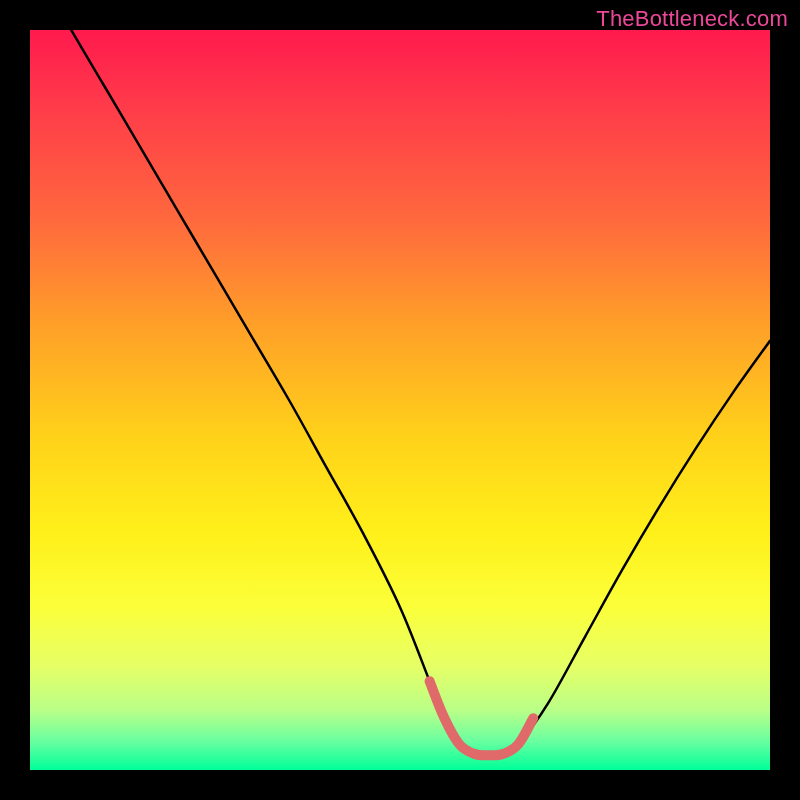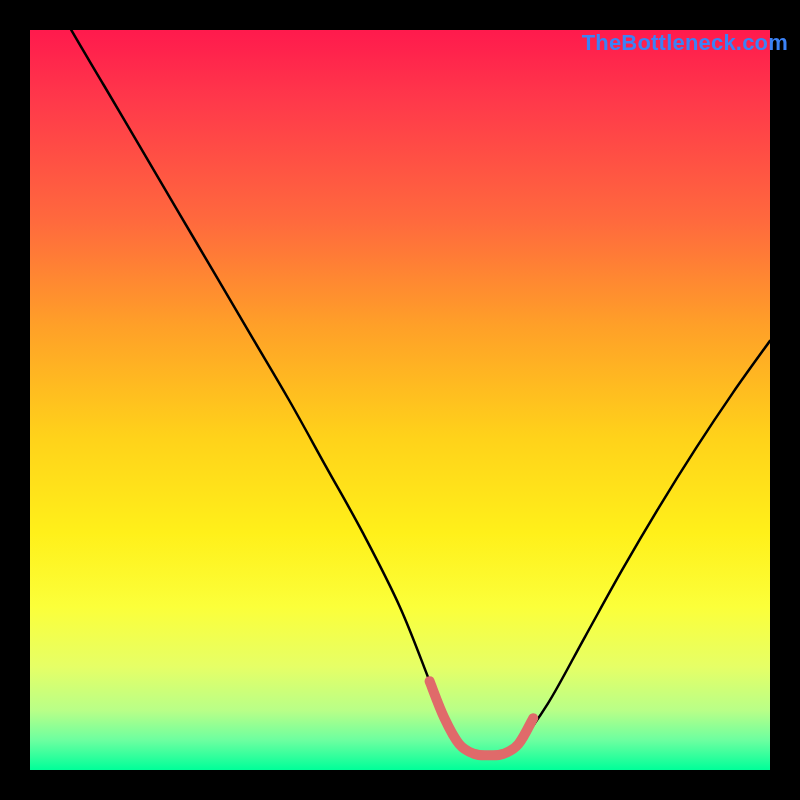--- a/index.html
+++ b/index.html
@@ -14,26 +14,25 @@
   .frame {
     position: relative;
     width: 800px;
     height: 800px;
     background: #000;
   }
   .attribution {
     position: absolute;
     top: 6px;
     right: 12px;
-    color: #3b82f6;
+    color: #ec4899;
     font-size: 22px;
-    font-weight: bold;
+    font-weight: normal;
     letter-spacing: 0.2px;
     z-index: 10;
-    margin-top: 24px;
   }
   .plot-area {
     position: absolute;
     left: 30px;
     top: 30px;
     width: 740px;
     height: 740px;
     overflow: hidden;
   }
   .gradient-bg {

